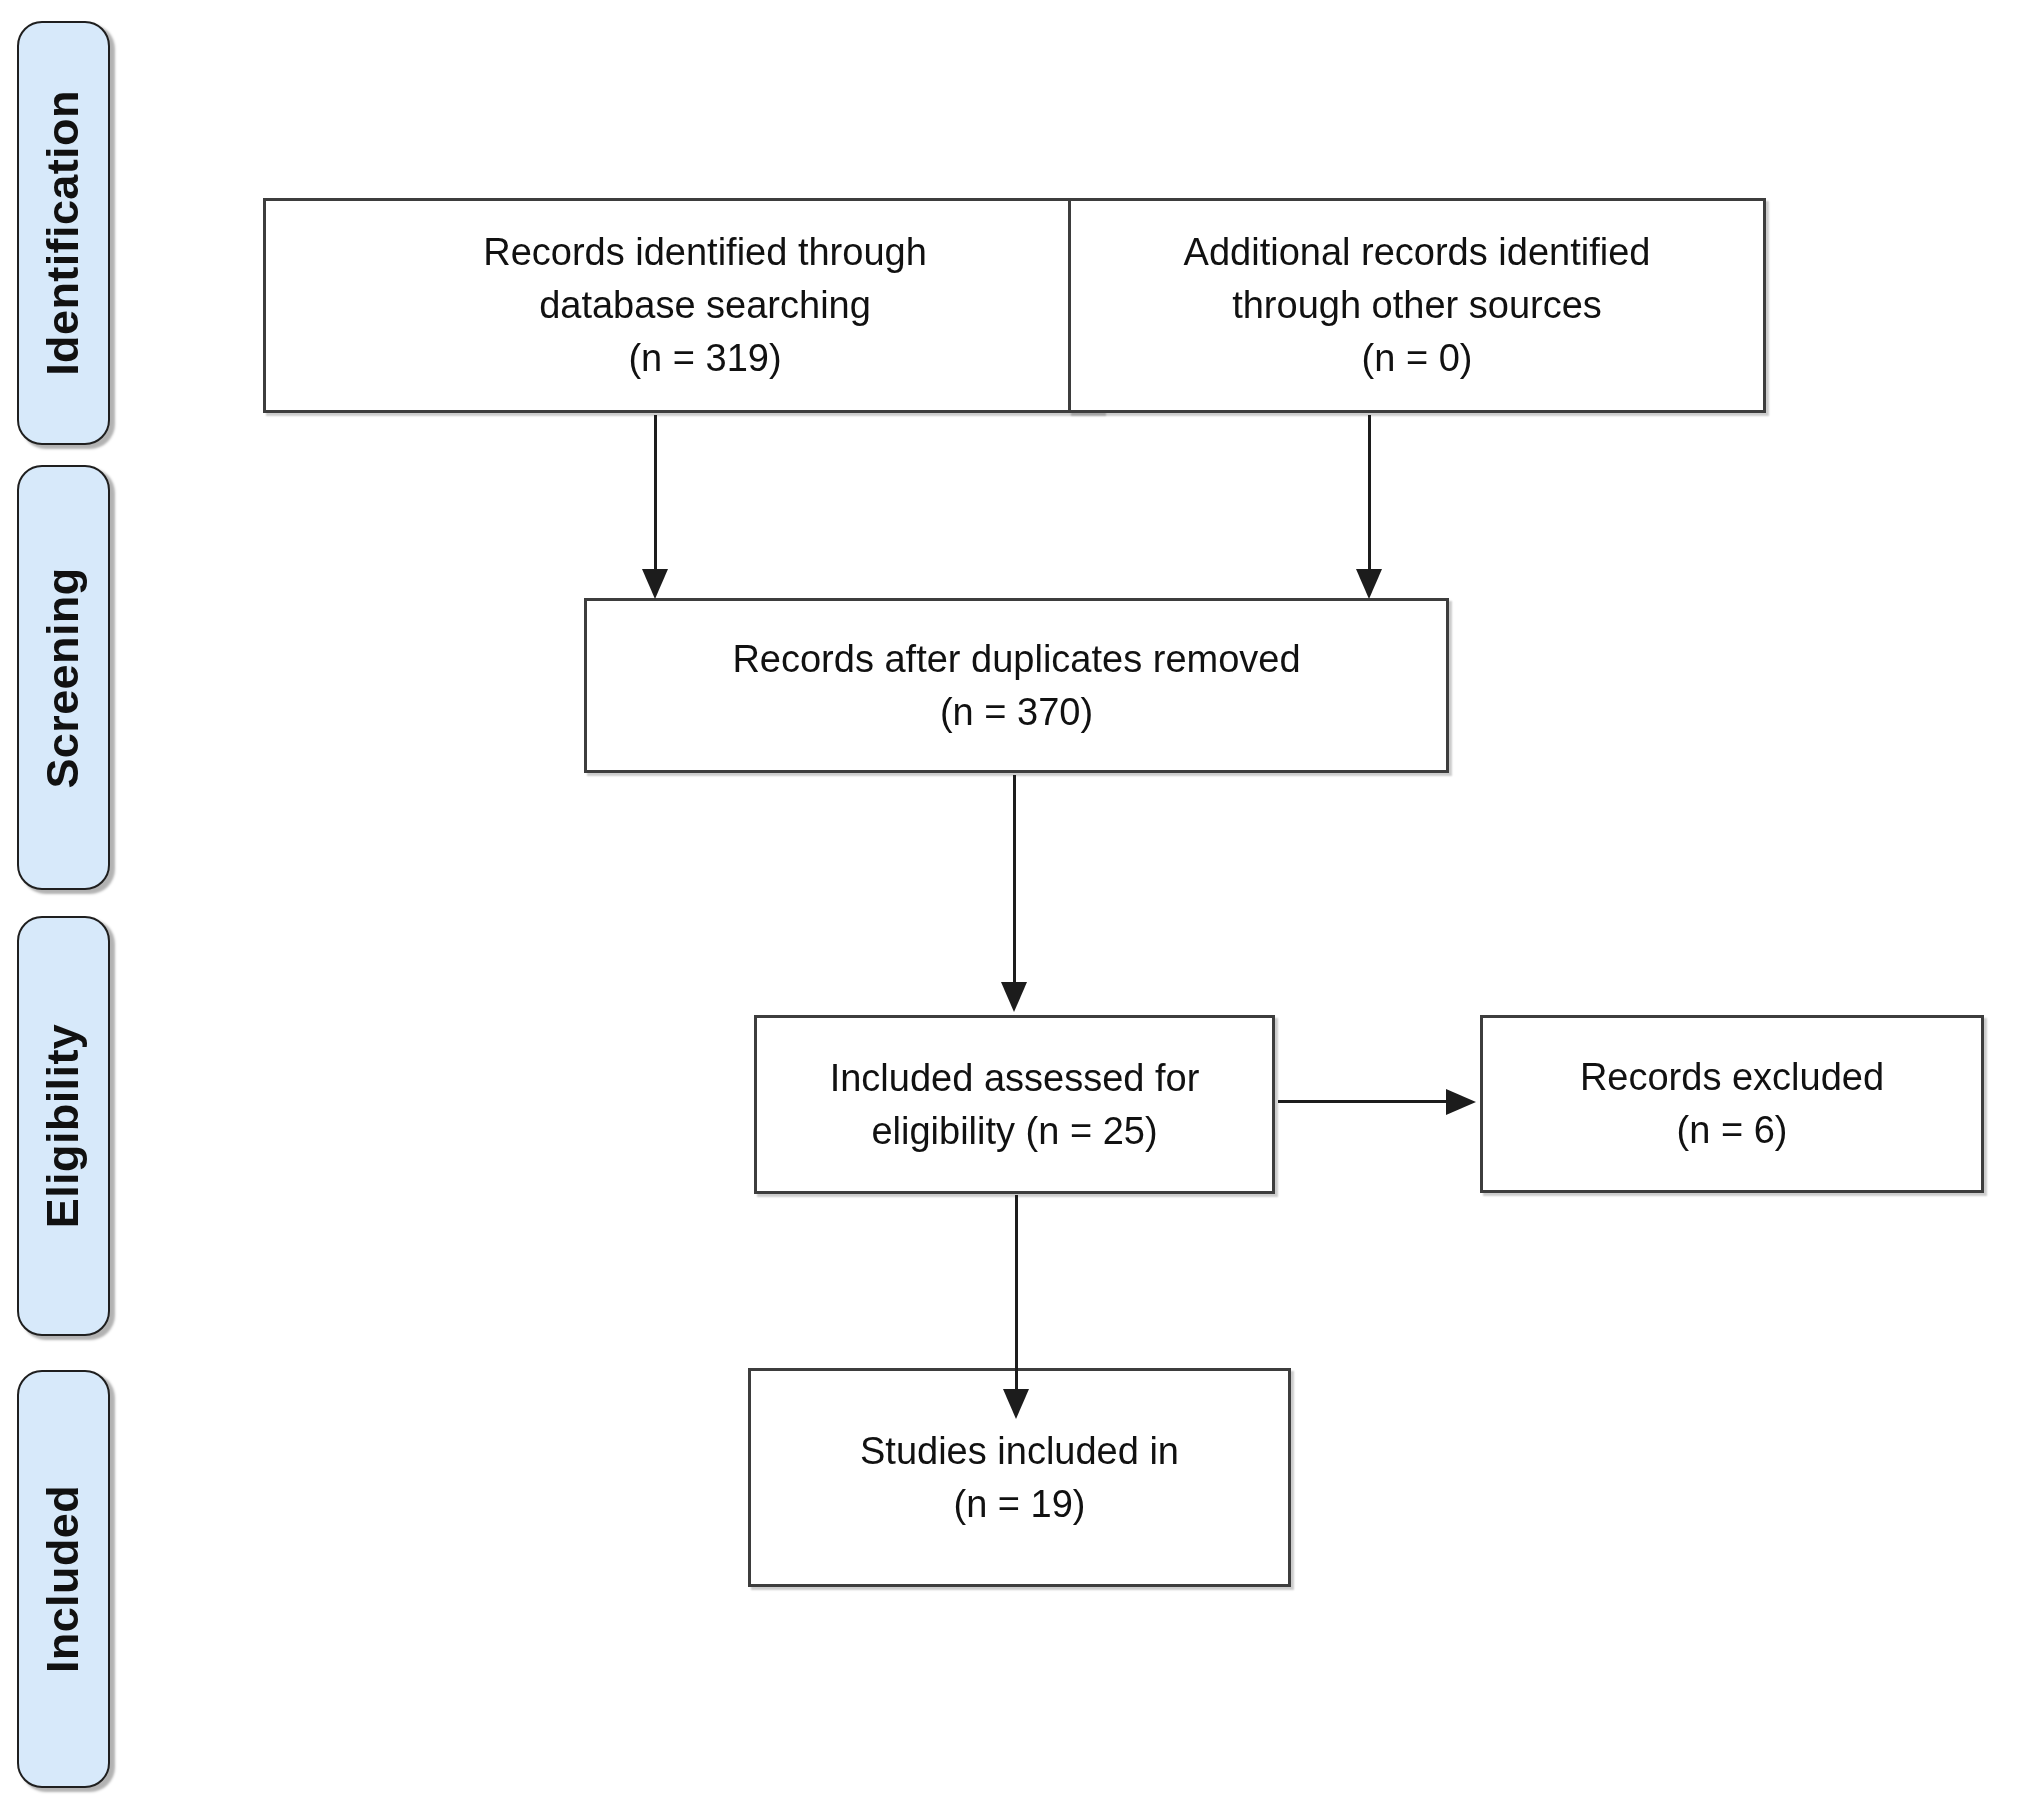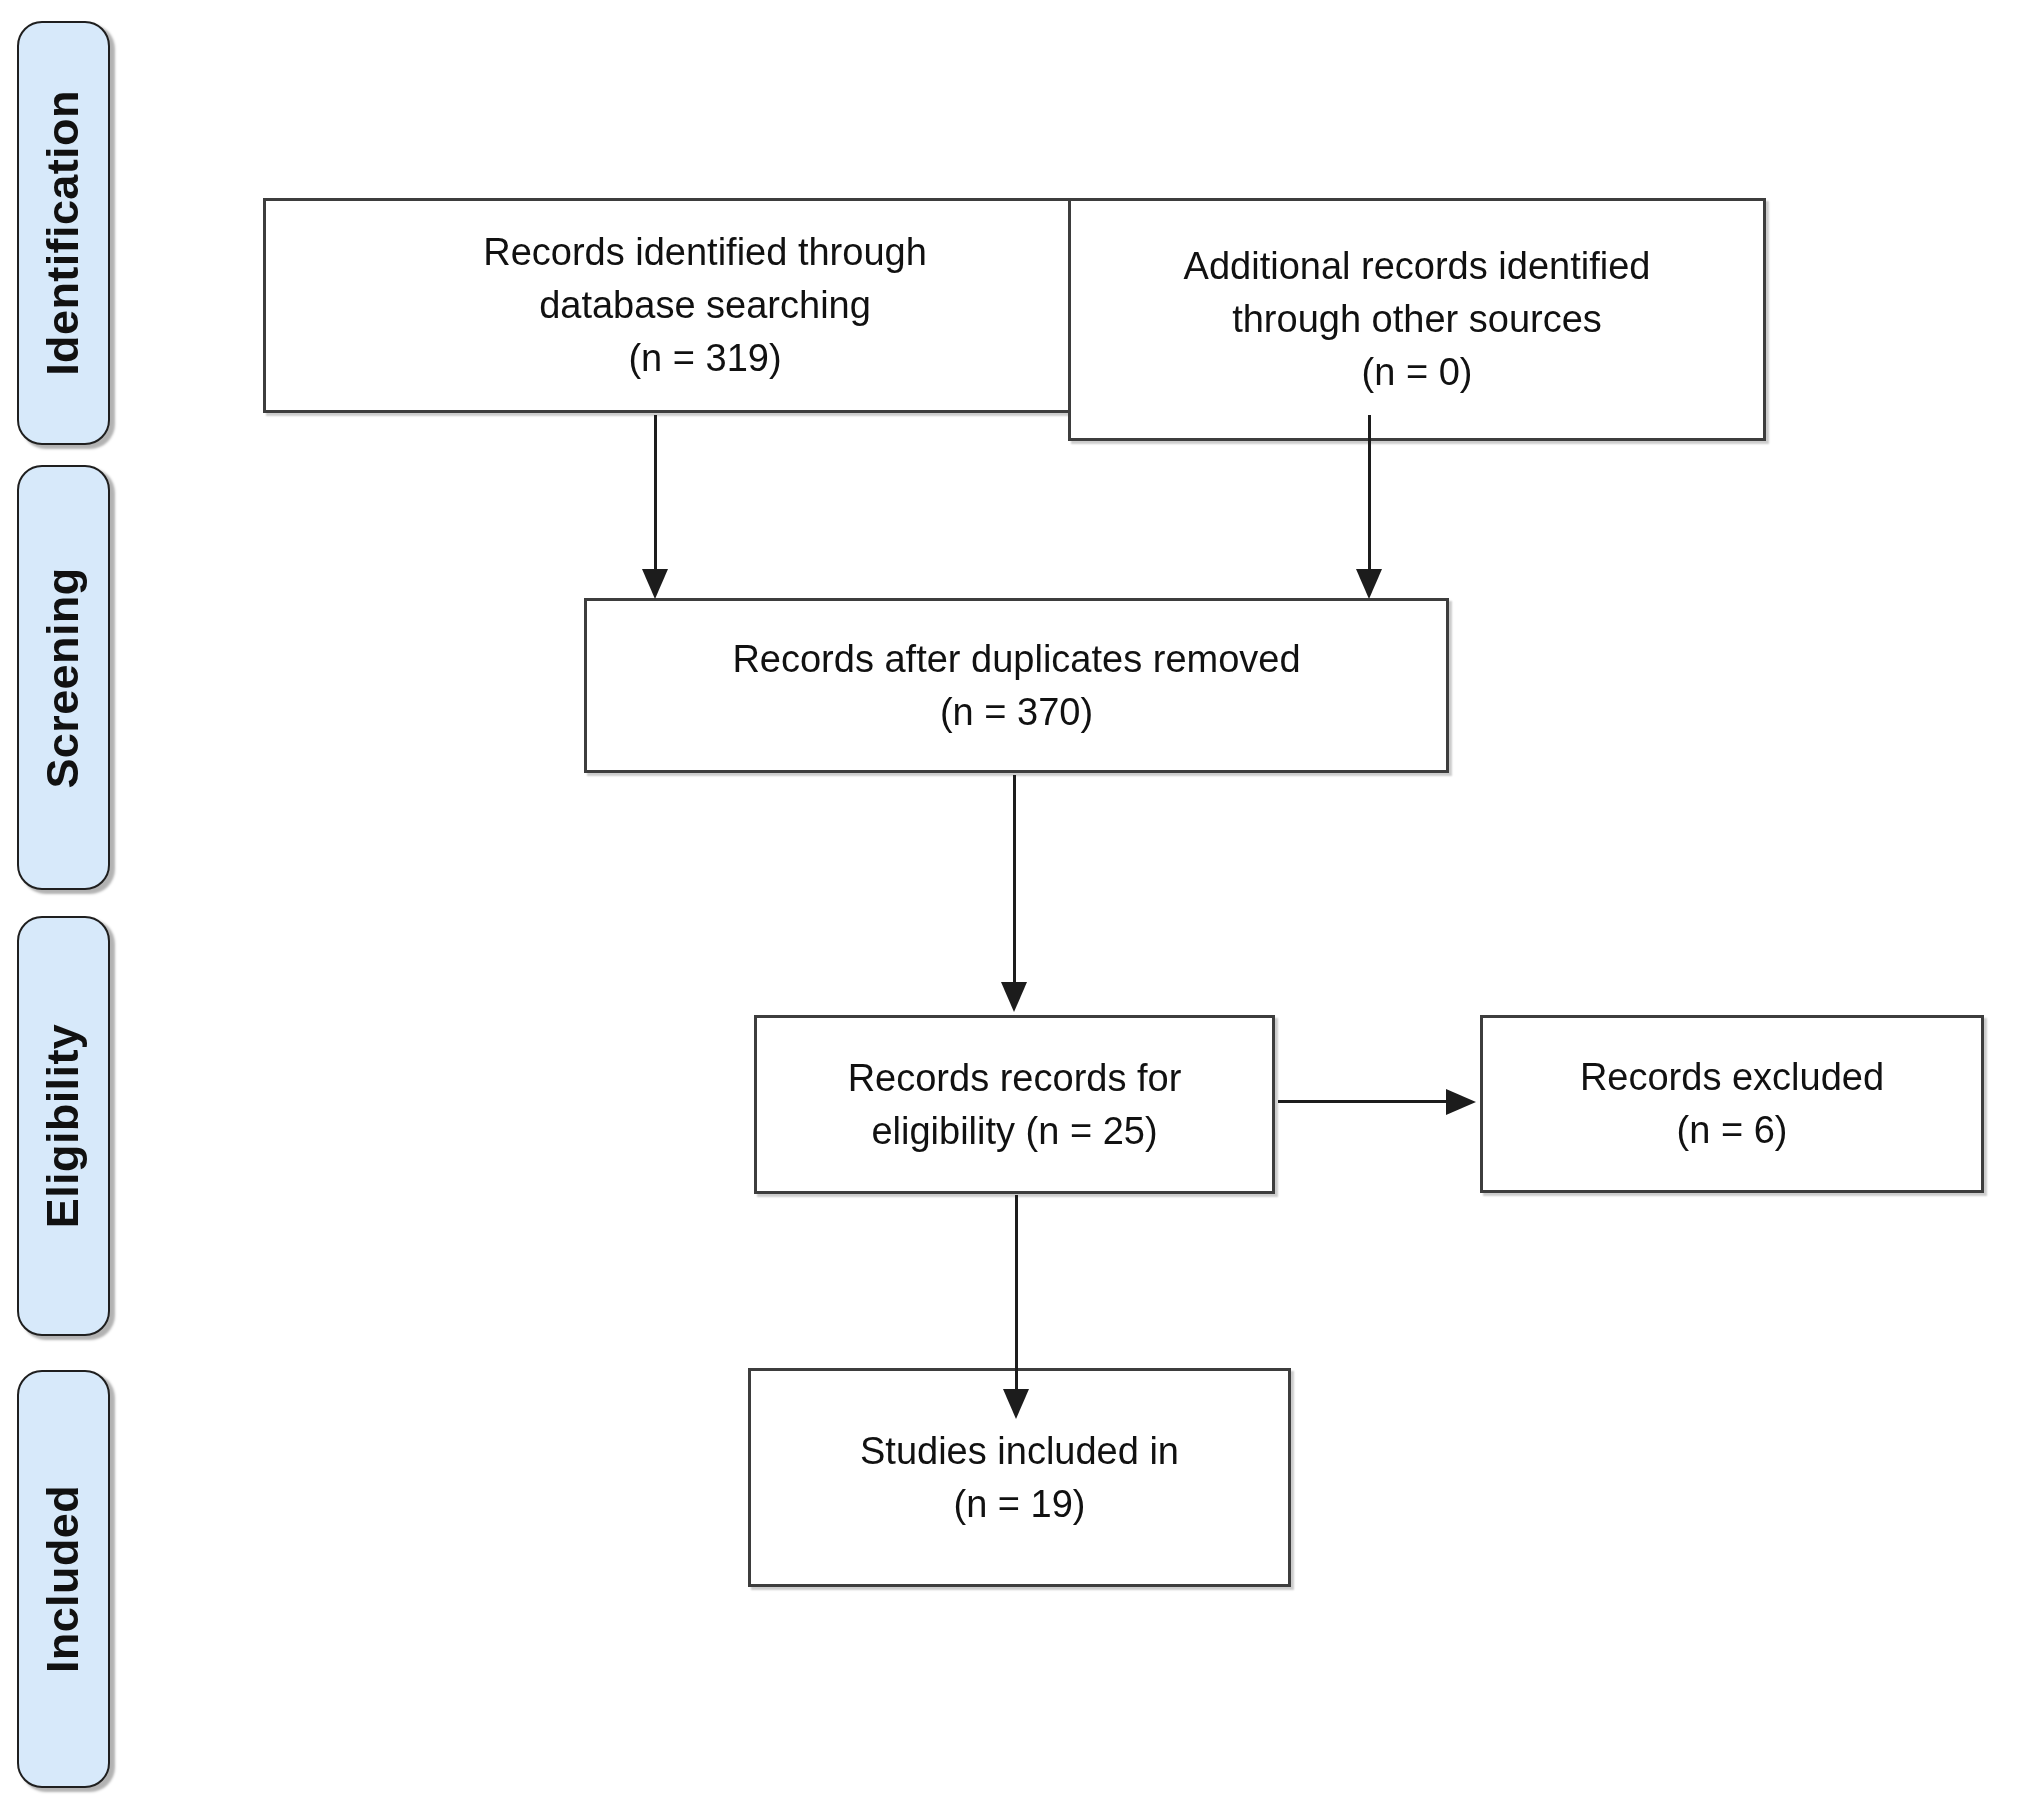--- a/index.html
+++ b/index.html
@@ -96,33 +96,33 @@
   <div class="stage" style="top:1370px;height:418px;">
     <span class="stage-label">Included</span>
   </div>
 
   <div class="fbox" style="left:263px;top:198px;width:840px;height:215px;padding-left:44px;">
     <span class="line">Records identified through</span>
     <span class="line">database searching</span>
     <span class="line">(n = 319)</span>
   </div>
 
-  <div class="fbox" style="left:1068px;top:198px;width:698px;height:243px;">
+  <div class="fbox" style="left:1068px;top:198px;width:698px;height:215px;">
     <span class="line">Additional records identified</span>
     <span class="line">through other sources</span>
     <span class="line">(n = 0)</span>
   </div>
 
   <div class="fbox" style="left:584px;top:598px;width:865px;height:175px;">
     <span class="line">Records after duplicates removed</span>
     <span class="line">(n = 370)</span>
   </div>
 
   <div class="fbox" style="left:754px;top:1015px;width:521px;height:179px;">
-    <span class="line">Records records for</span>
+    <span class="line">Included assessed for</span>
     <span class="line">eligibility (n = 25)</span>
   </div>
 
   <div class="fbox" style="left:1480px;top:1015px;width:504px;height:178px;">
     <span class="line">Records excluded</span>
     <span class="line">(n = 6)</span>
   </div>
 
   <div class="fbox" style="left:748px;top:1368px;width:543px;height:219px;">
     <span class="line">Studies included in</span>

